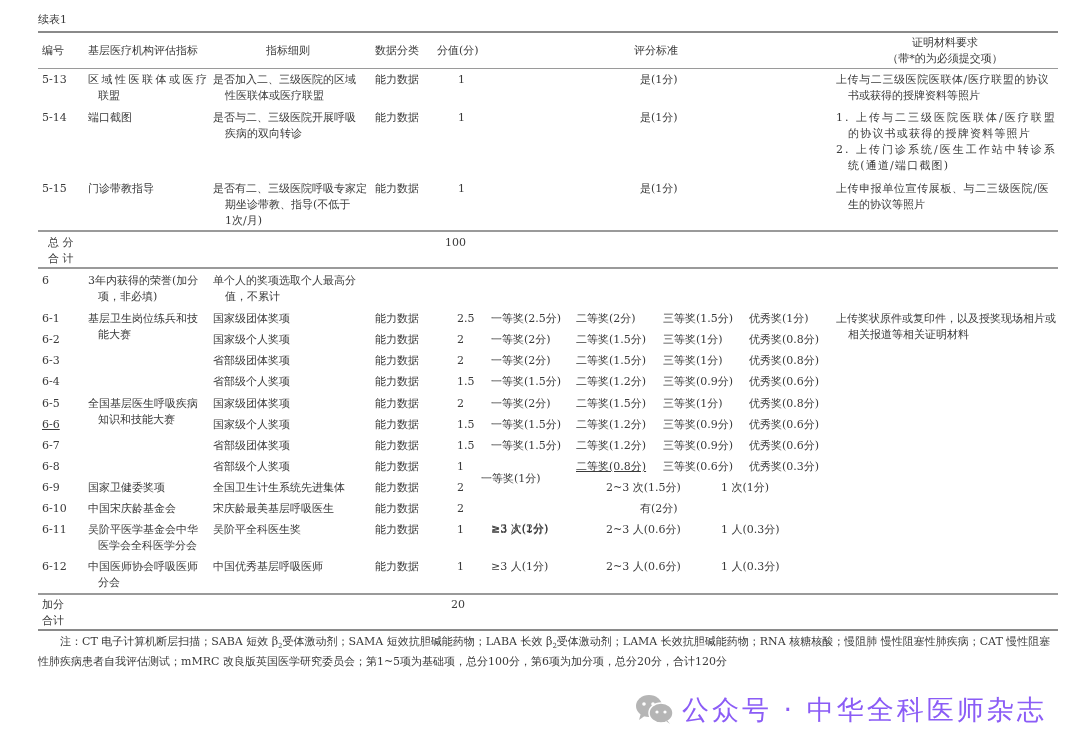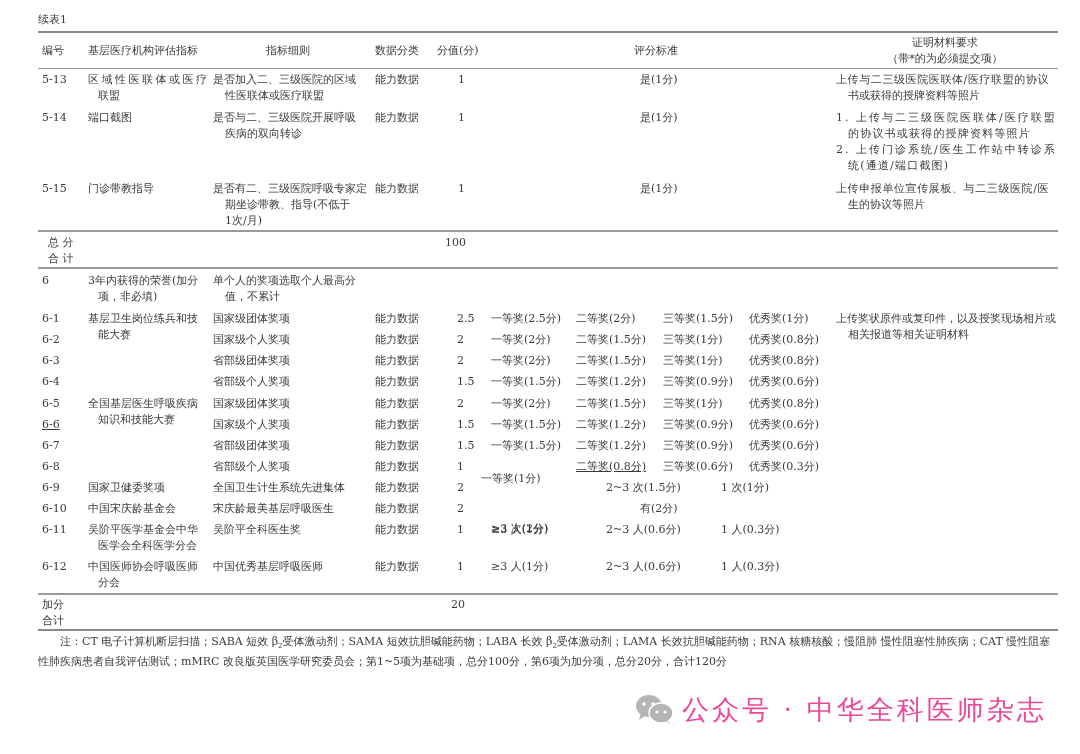--- a/index.html
+++ b/index.html
@@ -4,21 +4,21 @@
 <style>
   html, body { margin:0; padding:0; background:#ffffff; }
   body { width:1080px; height:754px; position:relative; overflow:hidden;
          font-family:"DejaVu Serif","Liberation Serif",serif; color:#3a3a3a; font-size:11px; }
   .abs { position:absolute; white-space:nowrap; line-height:15px; }
   .rule { position:absolute; left:38px; width:1020px; background:#8a8a8a; }
   .thick { height:2px; }
   .thin { height:1px; background:#9a9a9a; }
   .center { text-align:center; }
   .note { position:absolute; left:38px; width:1022px; font-size:11px; line-height:16px; color:#3a3a3a; white-space:normal; text-indent:22px; }
-  .wm { position:absolute; left:640px; top:692px; font-family:"DejaVu Sans","Liberation Sans",sans-serif; font-size:27px; color:#ec4899; letter-spacing:3px; white-space:nowrap; }
+  .wm { position:absolute; left:640px; top:692px; font-family:"DejaVu Sans","Liberation Sans",sans-serif; font-size:27px; color:#8b5cf6; letter-spacing:3px; white-space:nowrap; }
   .wm-icon { position:absolute; left:633px; top:693px; width:44px; height:32px; }
   sub { font-size:7px; }
 </style>
 </head>
 <body>
 
 <div class="abs" style="left:38px;top:12px;">续表1</div>
 
 <div class="rule thick" style="top:31px;"></div>
 

